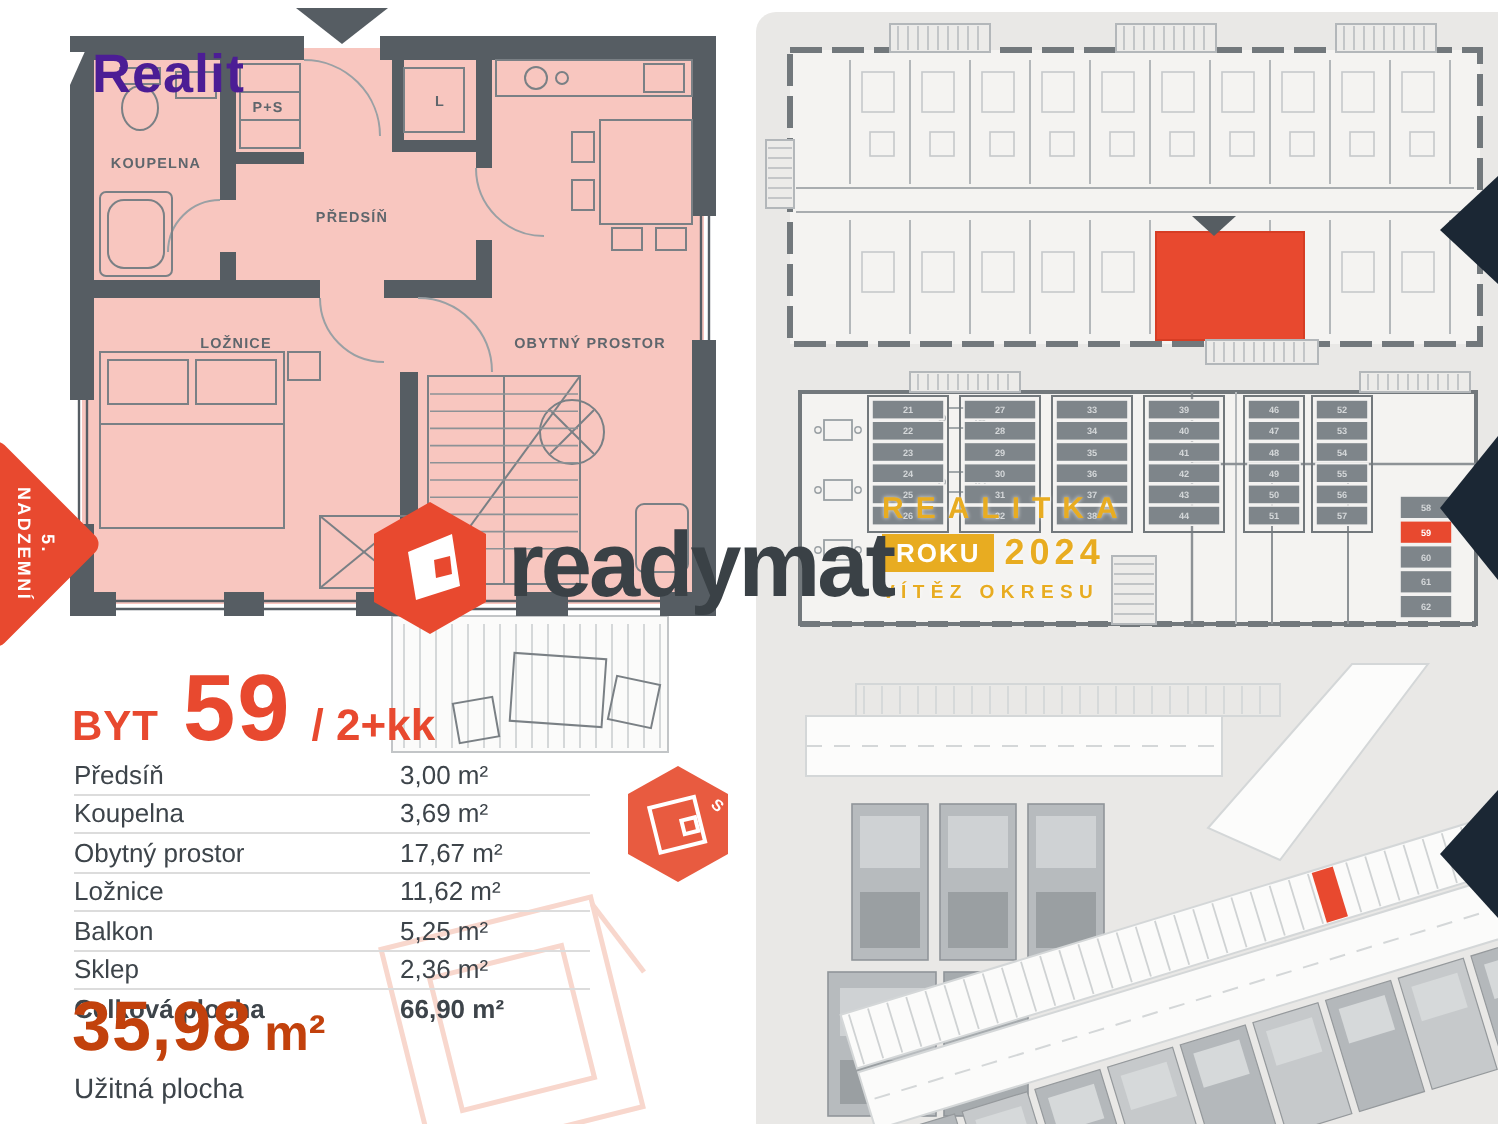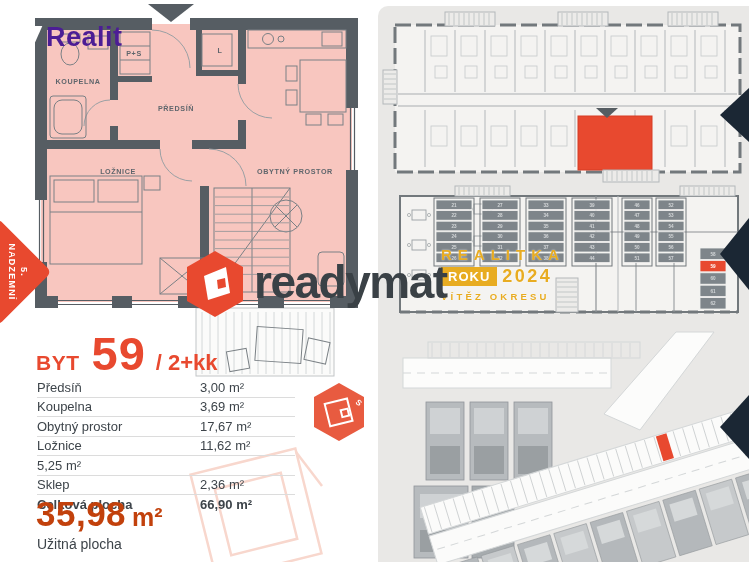--- a/index.html
+++ b/index.html
@@ -262,20 +262,21 @@
     </div>
     <div class="arow">
       <span class="alabel">Obytný prostor</span>
       <span class="avalue">17,67 m²</span>
     </div>
     <div class="arow">
       <span class="alabel">Ložnice</span>
       <span class="avalue">11,62 m²</span>
     </div>
     <div class="arow">
+      <span class="alabel">Balkon</span>
       <span class="avalue">5,25 m²</span>
     </div>
     <div class="arow">
       <span class="alabel">Sklep</span>
       <span class="avalue">2,36 m²</span>
     </div>
     <div class="arow atotal">
       <span class="alabel">Celková plocha</span>
       <span class="avalue">66,90 m²</span>
     </div>

